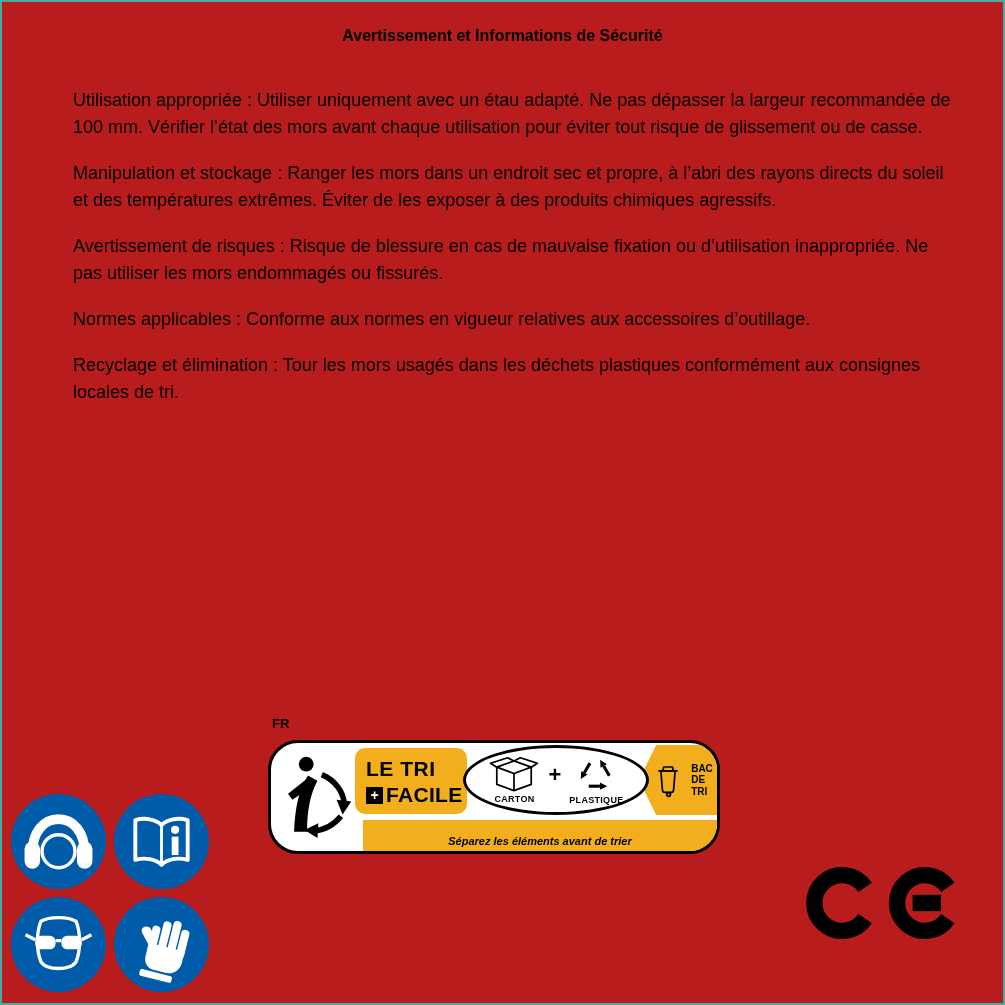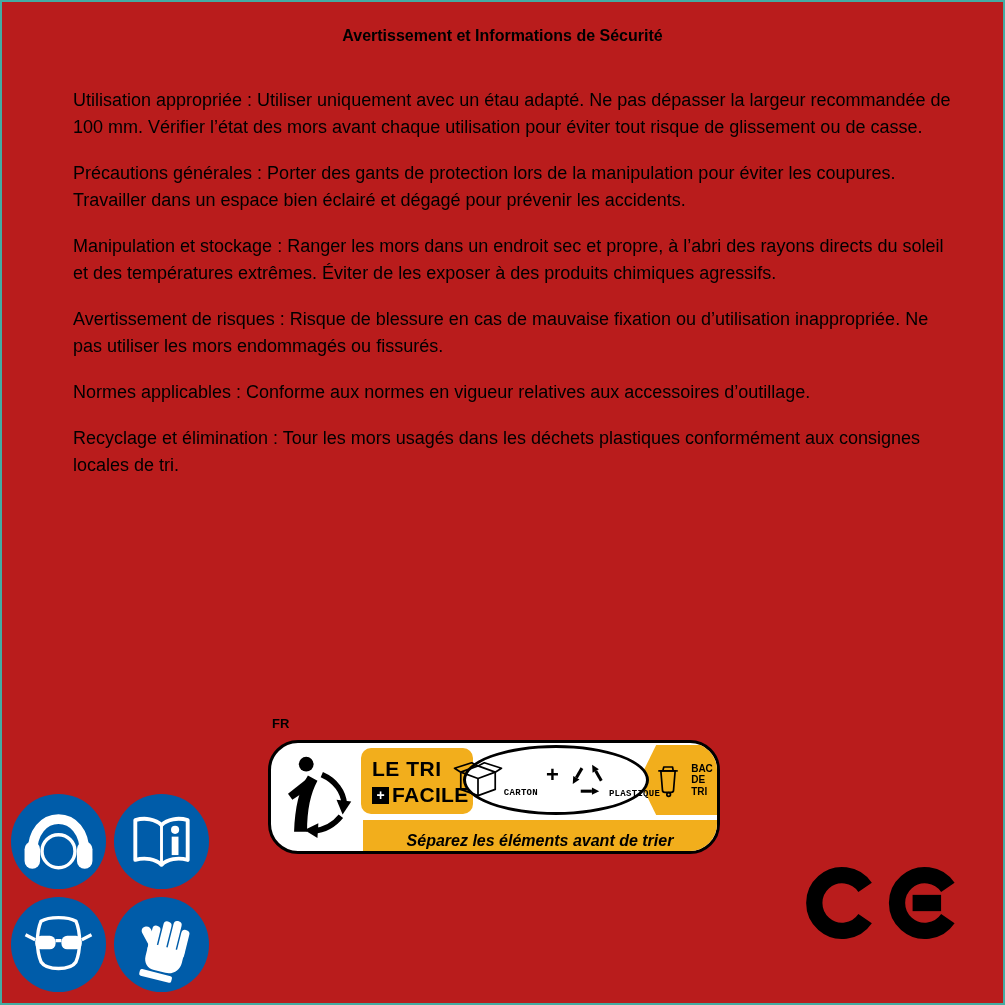--- a/index.html
+++ b/index.html
@@ -39,21 +39,21 @@
 
   
   .fr-label { position: absolute; left: 270px; top: 714px; font-size: 13px; font-weight: bold; }
   .infotri {
     position: absolute; left: 266px; top: 738px; width: 452px; height: 114px;
     background: #fff; border: 3px solid #000; border-radius: 30px; overflow: hidden;
   }
   .triman-zone { position: absolute; left: 4px; top: 8px; width: 78px; height: 88px; }
   .triman-zone svg { width: 100%; height: 100%; }
   .tri-facile {
-    position: absolute; left: 90px; top: 5px; width: 112px; height: 66px;
+    position: absolute; left: 84px; top: 5px; width: 112px; height: 66px;
     background: var(--yellow); border-radius: 10px; padding: 9px 0 0 11px;
   }
   .tf-line1 { font-size: 21px; font-weight: 800; letter-spacing: .5px; }
   .tf-line2 { display: flex; align-items: center; margin-top: 2px; }
   .plusbox {
     width: 17px; height: 17px; background: #000; color: #fff;
     display: inline-flex; align-items: center; justify-content: center;
     font-size: 14px; font-weight: 800; margin-right: 3px; flex: 0 0 auto;
   }
   .tf-facile { font-size: 21px; font-weight: 800; letter-spacing: .3px; }
@@ -64,30 +64,30 @@
     display: flex; align-items: center; justify-content: center; gap: 10px;
     padding-left: 12px; z-index: 1;
   }
   .flag svg { width: 26px; height: 36px; }
   .binlabel { font-size: 10px; font-weight: 800; line-height: 1.15; }
   .oval {
     position: absolute; left: 192px; top: 2px; width: 186px; height: 70px;
     background: #fff; border: 3px solid #000; border-radius: 50%;
     display: flex; align-items: center; justify-content: center; gap: 8px; z-index: 2;
   }
-  .mat { display: flex; align-items: flex-end; font-family: Liberation Mono, monospace; }
+  .mat { display: flex; flex-direction: column; align-items: center; }
   .mat svg.carton { width: 52px; height: 36px; }
   .mat svg.recycle { width: 42px; height: 38px; }
   .matlabel { font-size: 9px; font-weight: bold; letter-spacing: .3px; margin-top: 1px; }
   .matplus { font-size: 22px; font-weight: bold; margin-top: -10px; }
   .tagline {
     position: absolute; left: 92px; right: 0; top: 77px; height: 41px;
     background: var(--yellow);
     display: flex; align-items: center; justify-content: center;
-    font-style: italic; font-weight: bold; font-size: 16px;
+    font-style: italic; font-weight: bold; font-size: 11px;
   }
 
   
   .responsible {
     position: absolute; left: 241px; top: 866px; width: 502px;
     text-align: center; font-weight: bold; font-size: 15.5px; line-height: 21px;
   }
 
   
   .ce-wrap { position: absolute; left: 798px; top: 850px; width: 156px; height: 102px; }
@@ -96,21 +96,20 @@
 </style>
 </head>
 <body>
 
 <div class="page">
 
   <div class="title">Avertissement et Informations de Sécurité</div>
 
   <div class="content">
     <p>Utilisation appropriée : Utiliser uniquement avec un étau adapté. Ne pas dépasser la largeur recommandée de 100 mm. Vérifier l’état des mors avant chaque utilisation pour éviter tout risque de glissement ou de casse.</p>
-    <p>Précautions générales : Porter des gants de protection lors de la manipulation pour éviter les coupures. Travailler dans un espace bien éclairé et dégagé pour prévenir les accidents.</p>
     <p>Manipulation et stockage : Ranger les mors dans un endroit sec et propre, à l’abri des rayons directs du soleil et des températures extrêmes. Éviter de les exposer à des produits chimiques agressifs.</p>
     <p>Avertissement de risques : Risque de blessure en cas de mauvaise fixation ou d’utilisation inappropriée. Ne pas utiliser les mors endommagés ou fissurés.</p>
     <p>Normes applicables : Conforme aux normes en vigueur relatives aux accessoires d’outillage.</p>
     <p>Recyclage et élimination : Tour les mors usagés dans les déchets plastiques conformément aux consignes locales de tri.</p>
   </div>
 
   <div class="icon-grid">
     <svg viewBox="0 0 100 100">
       <circle cx="50" cy="50" r="49" class="blue-fill"></circle>
       <path d="M23 62 C23 40 35 27 50 27 C65 27 77 40 77 62" fill="none" stroke="#fff" stroke-width="10" stroke-linecap="round"></path>

